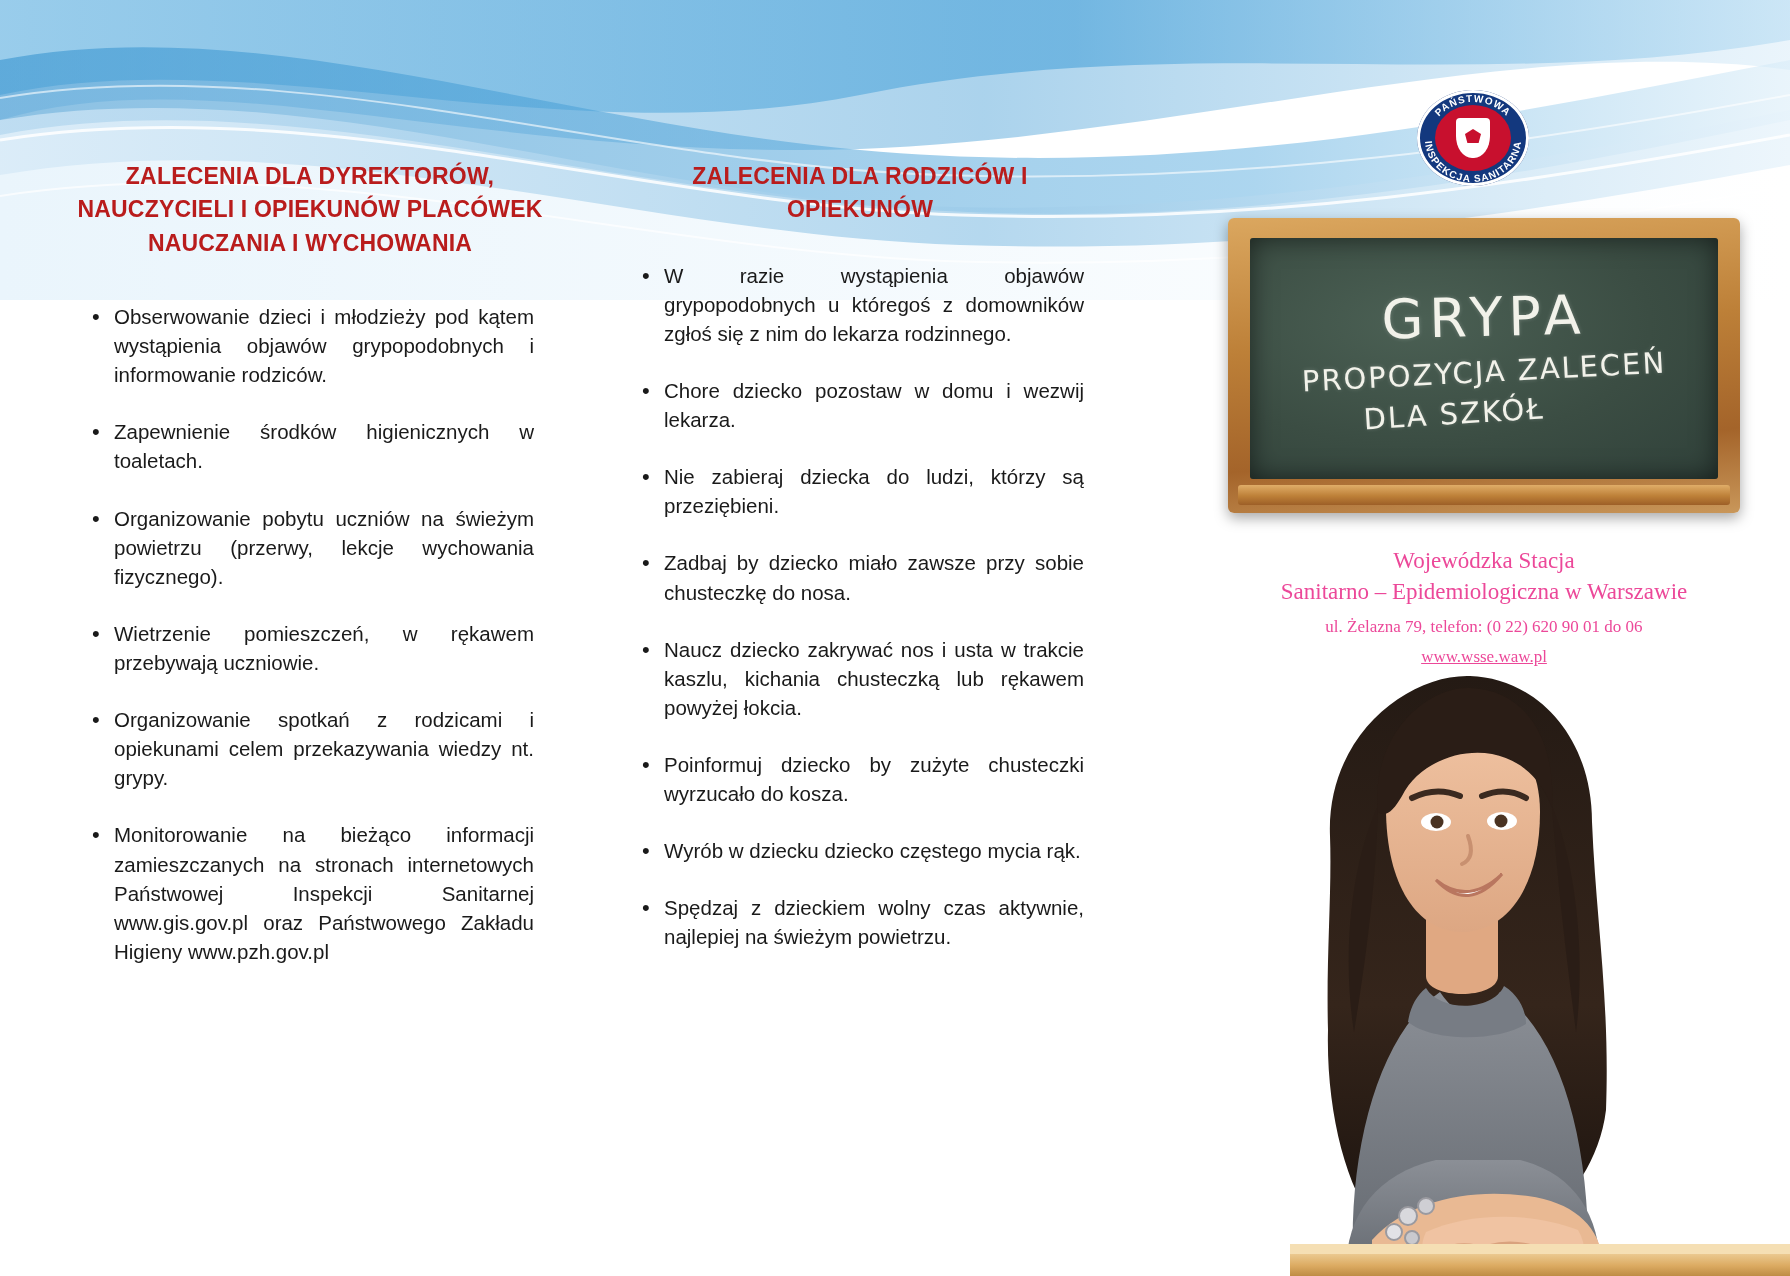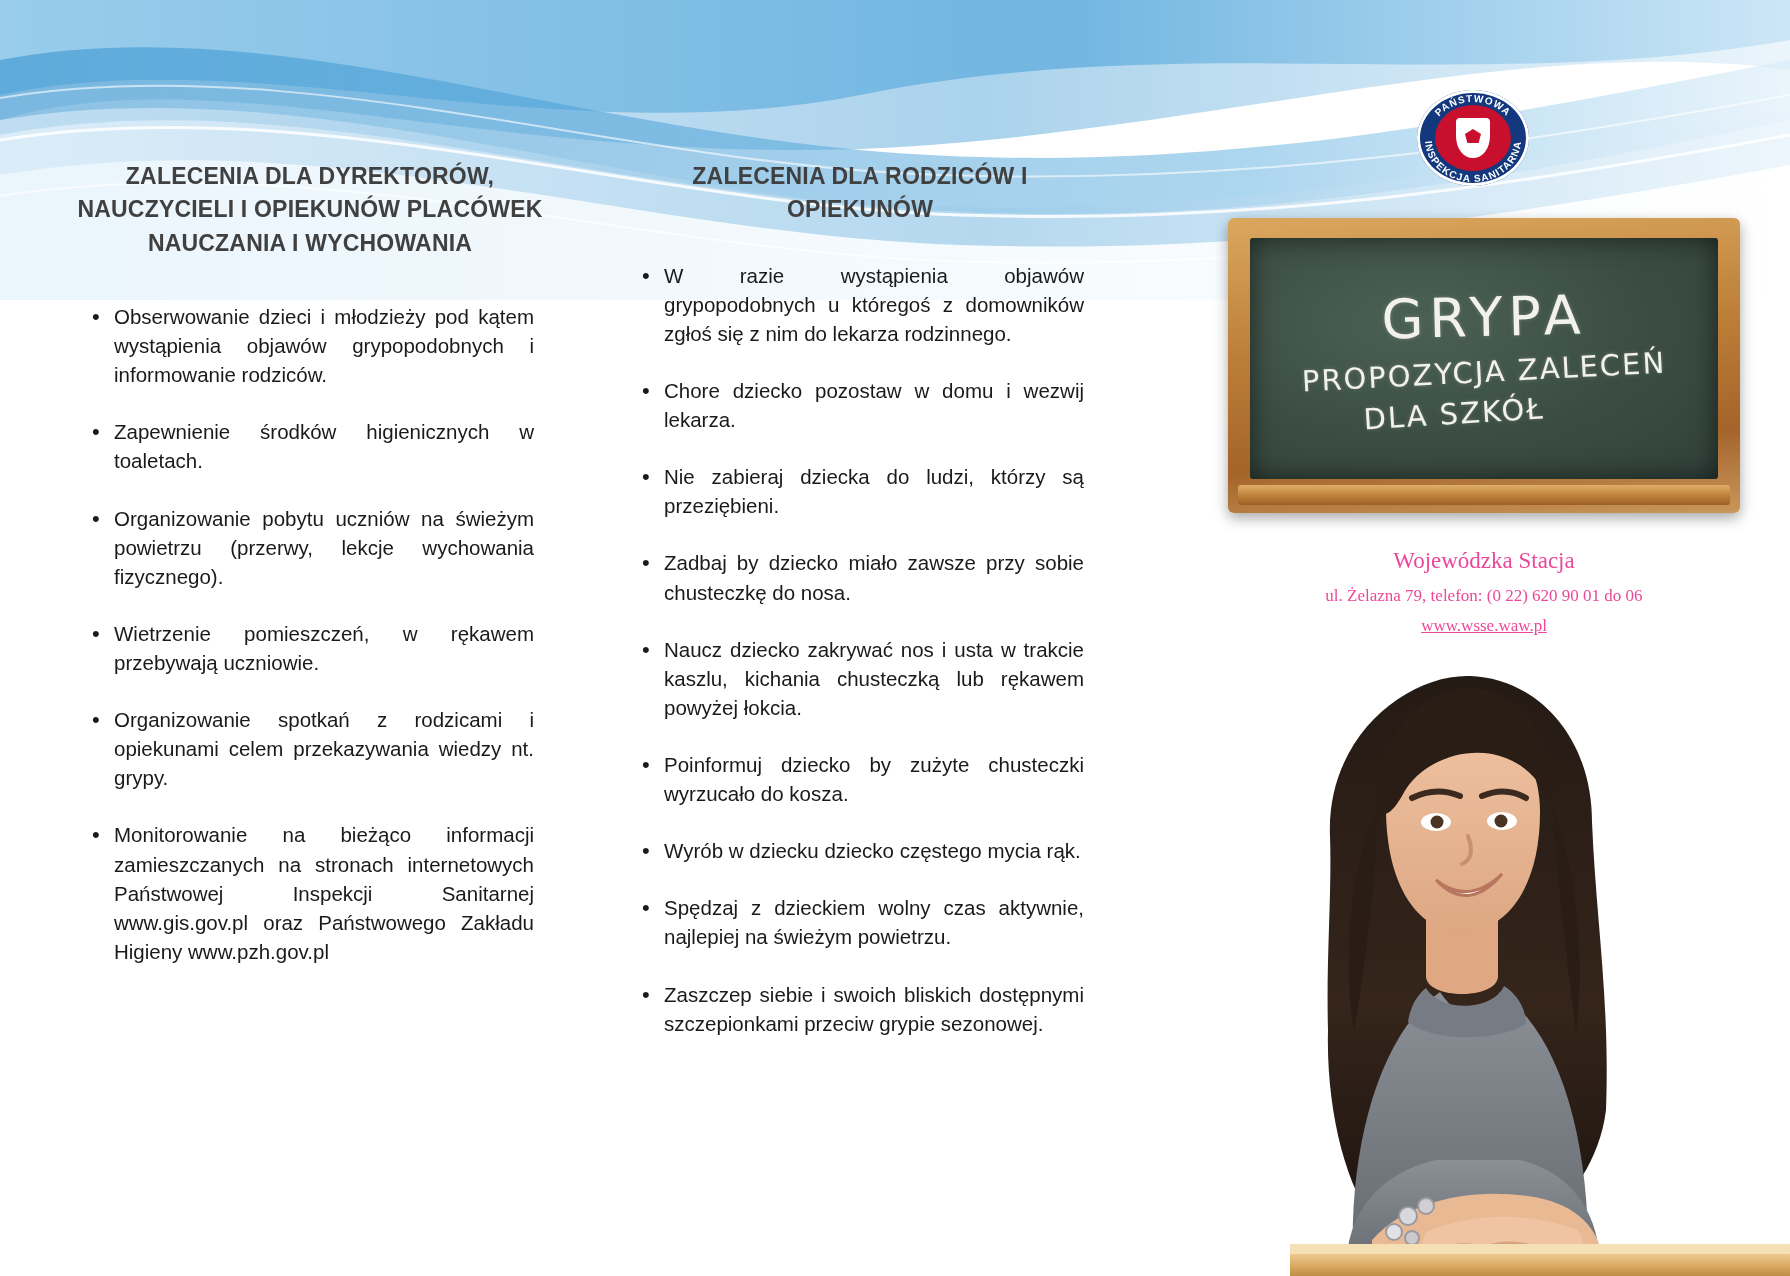--- a/index.html
+++ b/index.html
@@ -28,21 +28,21 @@
 
   
   .col {
     position: absolute;
     box-sizing: border-box;
   }
   .col-left  { left: 70px;  top: 160px; width: 480px; }
   .col-mid   { left: 620px; top: 160px; width: 480px; }
 
   .col-title {
-    color: #404040;
+    color: #b91c1c;
     font-weight: bold;
     font-size: 23px;
     line-height: 1.45;
     text-align: center;
     letter-spacing: 0.2px;
     margin: 0 0 34px 0;
   }
   .col-title.left-title { margin-bottom: 42px; }
 
   ul.bullets {
@@ -280,36 +280,36 @@
   <h2 class="col-title">ZALECENIA DLA RODZICÓW I OPIEKUNÓW</h2>
   <ul class="bullets">
     <li>W razie wystąpienia objawów grypopodobnych u któregoś z domowników zgłoś się z nim do lekarza rodzinnego.</li>
     <li>Chore dziecko pozostaw w domu i wezwij lekarza.</li>
     <li>Nie zabieraj dziecka do ludzi, którzy są przeziębieni.</li>
     <li>Zadbaj by dziecko miało zawsze przy sobie chusteczkę do nosa.</li>
     <li>Naucz dziecko zakrywać nos i usta w trakcie kaszlu, kichania chusteczką lub rękawem powyżej łokcia.</li>
     <li>Poinformuj dziecko by zużyte chusteczki wyrzucało do kosza.</li>
     <li>Wyrób w dziecku dziecko częstego mycia rąk.</li>
     <li>Spędzaj z dzieckiem wolny czas aktywnie, najlepiej na świeżym powietrzu.</li>
-    <li>Zaszczep siebie i swoich bliskich dostępnymi szczepionkami przeciw grypie sezonowej.</li>
   </ul>
 </div>
 
 <div class="board-wrap">
   <div class="board-frame"></div>
   <div class="board-inner">
     <div class="chalk1">GRYPA</div>
     <div class="chalk2">PROPOZYCJA ZALECEŃ</div>
     <div class="chalk3">DLA SZKÓŁ</div>
   </div>
   <div class="board-ledge"></div>
 </div>
 
 <div class="addr">
   <div class="org">Wojewódzka Stacja</div>
+  <div class="org">Sanitarno – Epidemiologiczna w Warszawie</div>
   <div class="line">ul. Żelazna 79, telefon: (0 22) 620 90 01 do 06</div>
   <div class="line" style="margin-top:6px;text-decoration:underline;">www.wsse.waw.pl</div>
 </div>
 
 <div class="photo">
   <svg class="girl" viewBox="0 0 650 636" xmlns="http://www.w3.org/2000/svg">
     <defs>
       <linearGradient id="hair" x1="0" y1="0" x2="0" y2="1">
         <stop offset="0%" stop-color="#241a14"></stop>
         <stop offset="60%" stop-color="#35251b"></stop>

